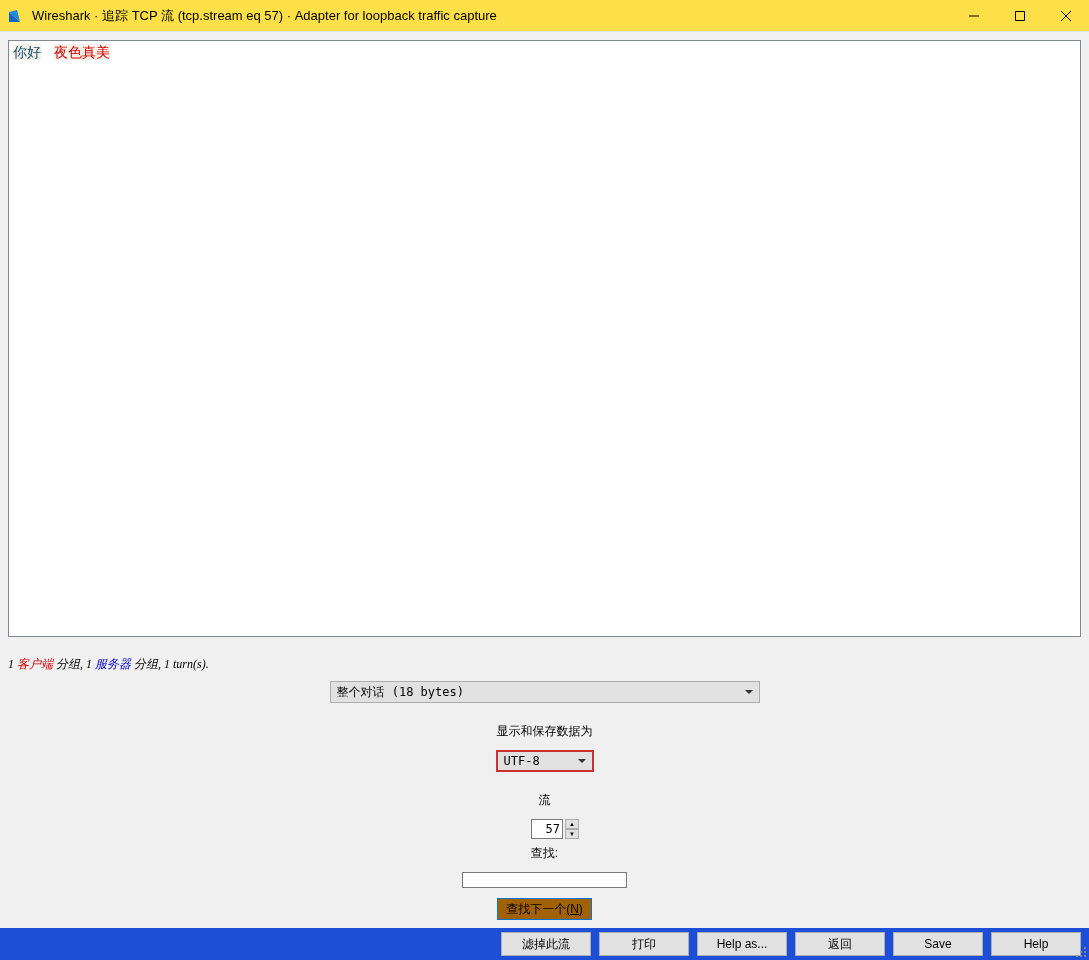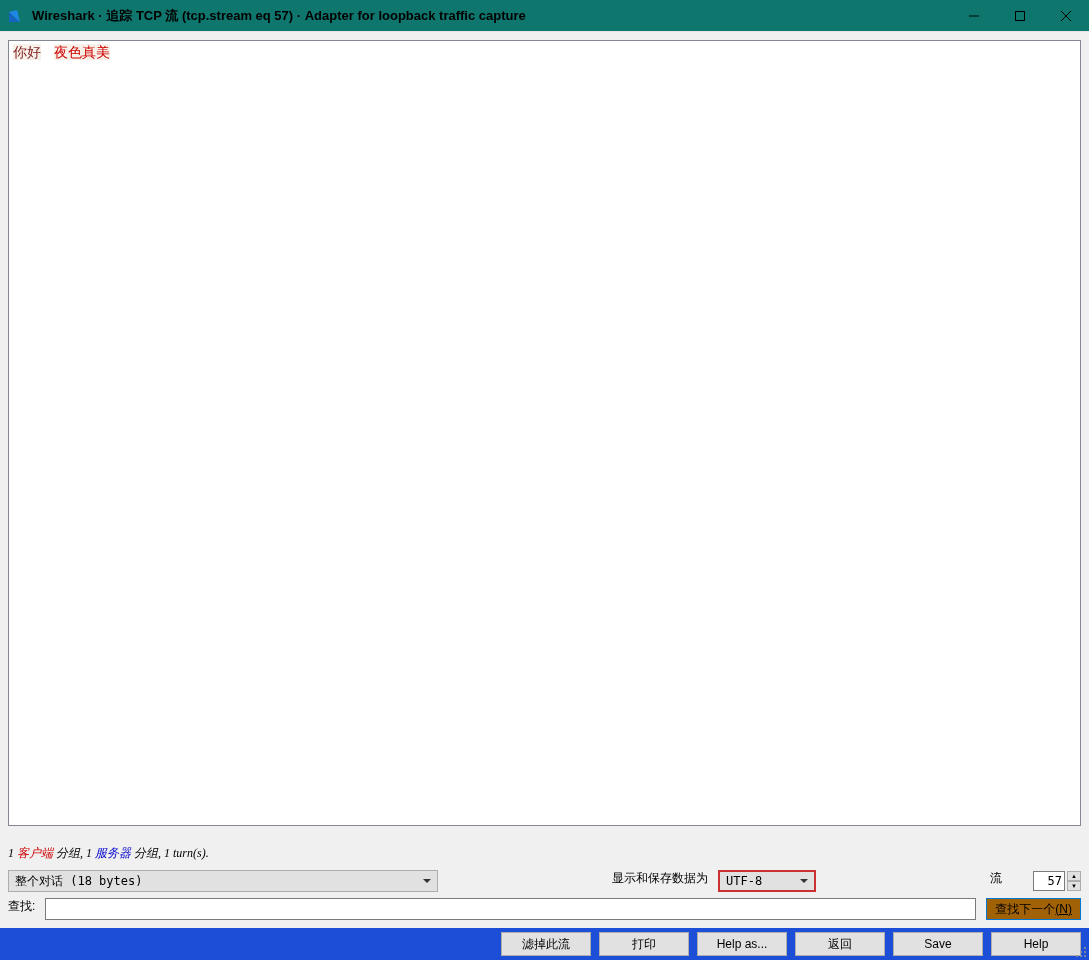--- a/index.html
+++ b/index.html
@@ -15,24 +15,23 @@
     height: 960px;
     overflow: hidden;
     display: flex;
     flex-direction: column;
   }
   .titlebar {
     height: 32px;
     display: flex;
     align-items: center;
     padding-left: 8px;
-    background: #0f766e;
+    background: #fde047;
     border-bottom: 1px solid #e5e5e5;
     position: relative;
-    font-weight: bold;
   }
   .app-icon {
     width: 16px;
     height: 16px;
     margin-right: 8px;
   }
   .window-title {
     font-size: 13px;
     color: #000;
   }
@@ -68,42 +67,44 @@
   .stream-text {
     flex: 1;
     background: #ffffff;
     border: 1px solid #828790;
     padding: 2px 4px;
     font-size: 14px;
     overflow: auto;
     line-height: 1.3;
   }
   .txt-client {
-    color: #7f1d1d;
+    color: #0c4a6e;
     background: #f8f1e9;
   }
   .txt-server {
     color: #cc0000;
     background: #f8f1e9;
     margin-left: 13px;
   }
   .status-line {
     font-style: italic;
     font-family: "SimSun", serif;
     margin-top: 17px;
     padding: 2px 0;
     font-size: 12px;
   }
   .st-client { color: #cc0000; }
   .st-server { color: #0000cc; }
   .st-normal { color: #000; }
   .row {
     display: flex;
+    align-items: center;
     margin-top: 6px;
     gap: 10px;
+    flex-direction: column;
   }
   .select {
     height: 22px;
     background: #e1e1e1;
     border: 1px solid #adadad;
     font-size: 12px;
     font-family: "SimSun", monospace;
     padding: 0 20px 0 6px;
     position: relative;
     display: flex;

